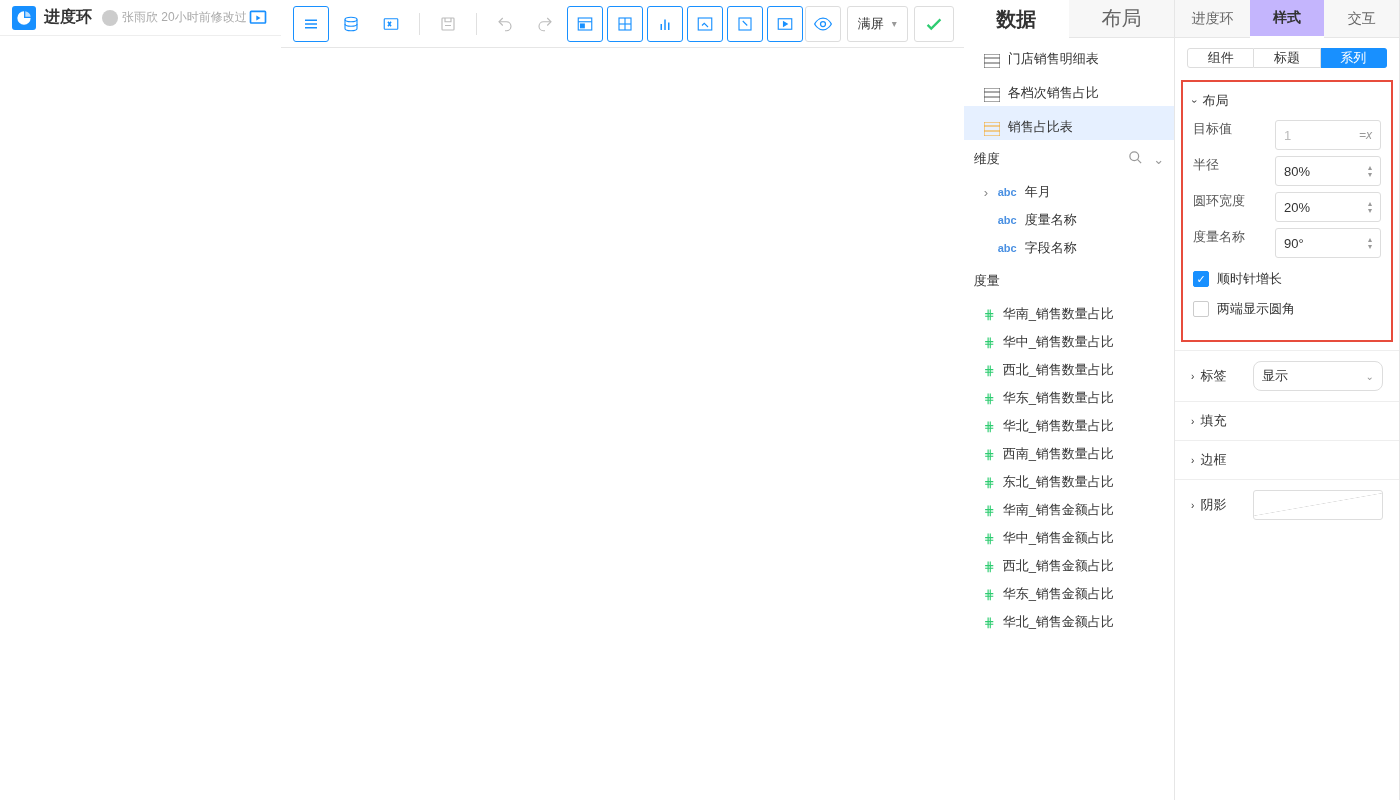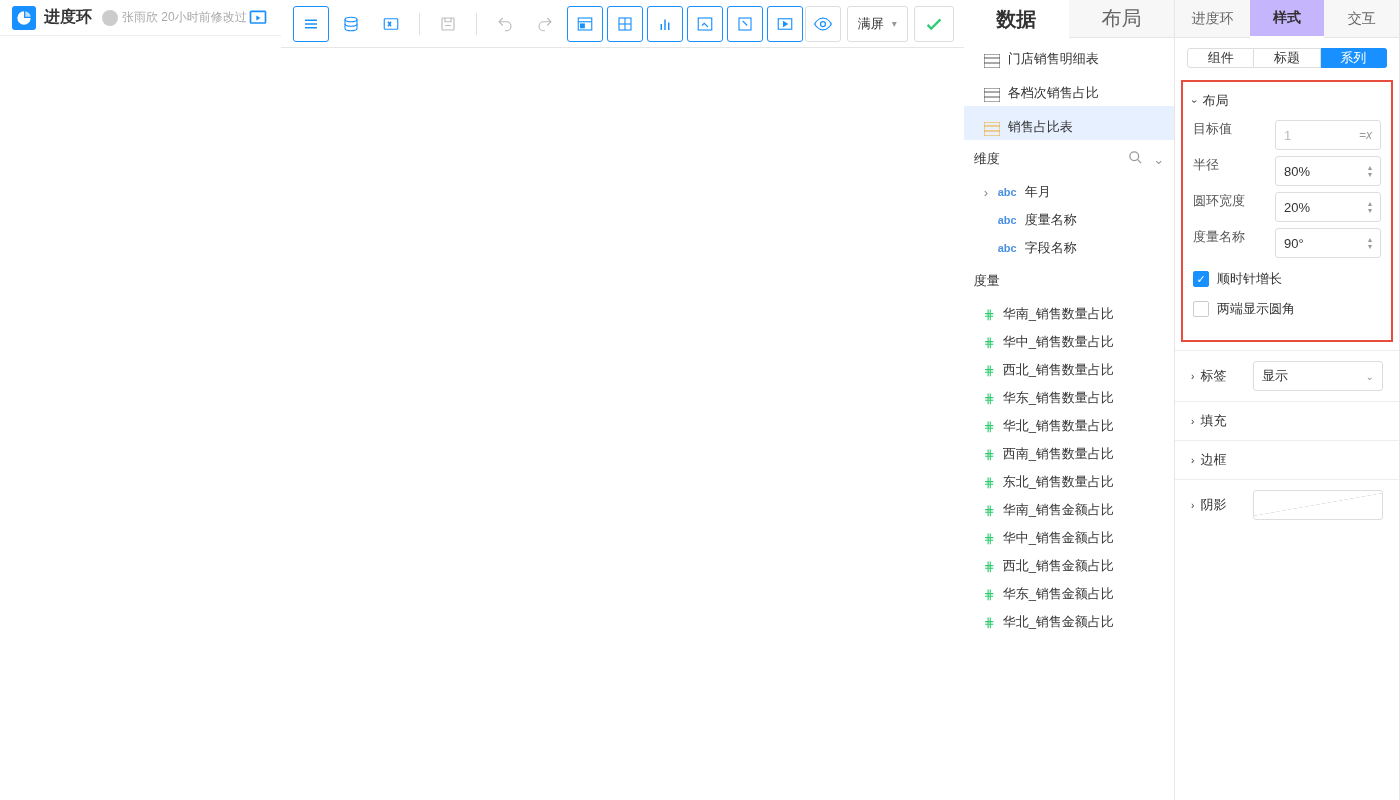--- a/index.html
+++ b/index.html
@@ -57,21 +57,21 @@
   .prop-row label { width: 82px; font-size: 13px; color: #555; }
   .prop-input { flex: 1; height: 30px; border: 1px solid #ddd; border-radius: 3px; padding: 0 8px; display: flex; align-items: center; justify-content: space-between; font-size: 13px; }
   .prop-input .fx { color: #999; font-style: italic; font-size: 12px; }
   .spinner { display: flex; flex-direction: column; font-size: 8px; color: #999; line-height: 7px; }
   .chk-row { display: flex; align-items: center; margin: 12px 0; font-size: 13px; }
   .chk { width: 16px; height: 16px; border: 1px solid #ccc; border-radius: 2px; margin-right: 8px; display: flex; align-items: center; justify-content: center; }
   .chk.checked { background: #1890ff; border-color: #1890ff; color: #fff; font-size: 11px; }
   .prop-section { padding: 10px 16px; border-top: 1px solid #eee; }
   .prop-section-head { display: flex; align-items: center; font-size: 13px; cursor: pointer; }
   .prop-section-head .chev { margin-right: 6px; font-size: 10px; }
-  .prop-section-head .select-box { margin-left: auto; width: 130px; height: 30px; border: 1px solid #ddd; border-radius: 3px; display: flex; align-items: center; padding: 0 8px; justify-content: space-between; }
+  .prop-section-head .select-box { margin-left: auto; width: 130px; height: 30px; border: 1px solid #ddd; border-radius: 8px; display: flex; align-items: center; padding: 0 8px; justify-content: space-between; }
   .shadow-box { margin-left: auto; width: 130px; height: 30px; border: 1px solid #ddd; border-radius: 3px; background: linear-gradient(170deg, #fff 48%, #ddd 49%, #fff 50%); }
   .canvas-area { flex: 1; position: relative; background-image:
     linear-gradient(#f7f7f7 1px, transparent 1px),
     linear-gradient(90deg, #f7f7f7 1px, transparent 1px);
     background-size: 40px 40px;
     background-color: #fff;
   }
   .selected-box { position: absolute; left: 6px; top: 6px; width: 440px; height: 408px; background: #fff; border: 1px solid #1890ff; }
   .handle { position: absolute; width: 8px; height: 8px; background: #1890ff; border: 1px solid #fff; }
   .h-nw { left: -4px; top: -4px; } .h-n { left: 50%; margin-left: -4px; top: -4px; } .h-ne { right: -4px; top: -4px; }

